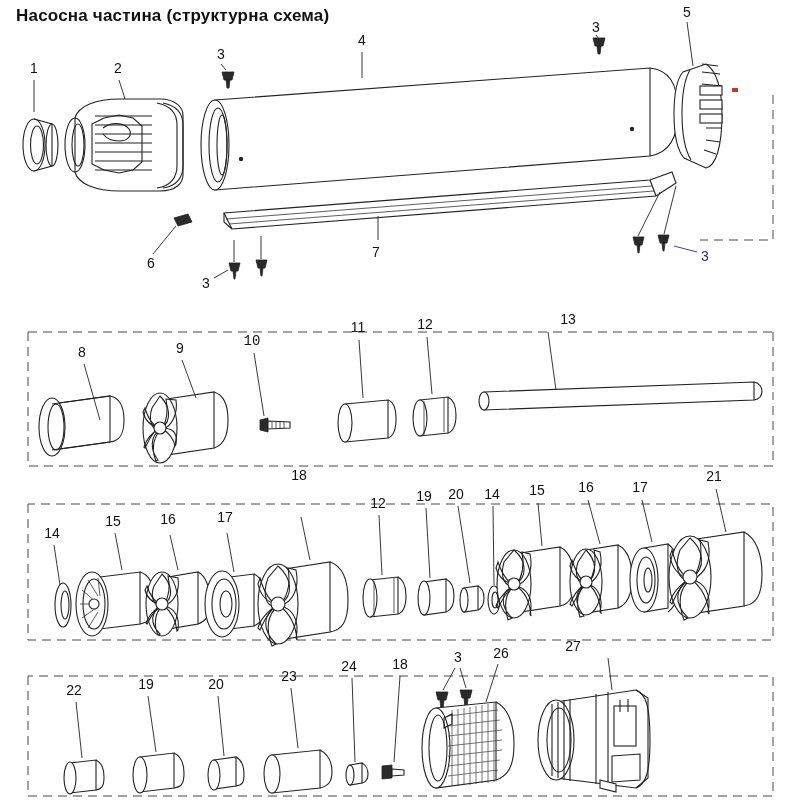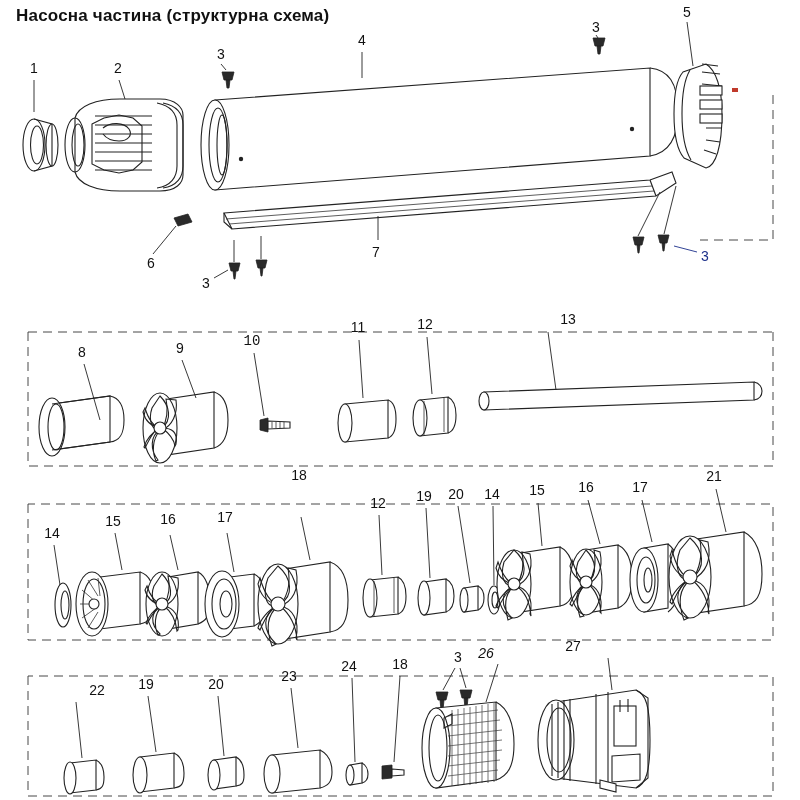--- a/index.html
+++ b/index.html
@@ -486,24 +486,24 @@
     <div class="lbl" style="left:640px; top:487px;">17</div>
     <div class="lbl" style="left:714px; top:476px;">21</div>
     <div class="lbl" style="left:378px; top:503px;">12</div>
     <div class="lbl" style="left:424px; top:496px;">19</div>
     <div class="lbl" style="left:456px; top:494px;">20</div>
     <div class="lbl" style="left:299px; top:475px;">18</div>
     <div class="lbl" style="left:225px; top:517px;">17</div>
     <div class="lbl" style="left:168px; top:519px;">16</div>
     <div class="lbl" style="left:113px; top:521px;">15</div>
     <div class="lbl" style="left:52px;  top:533px;">14</div>
-    <div class="lbl" style="left:74px;  top:690px;margin-left:23px;">22</div>
+    <div class="lbl" style="left:74px;  top:690px;">22</div>
     <div class="lbl" style="left:146px; top:684px;">19</div>
     <div class="lbl" style="left:216px; top:684px;">20</div>
     <div class="lbl" style="left:289px; top:676px;">23</div>
     <div class="lbl" style="left:349px; top:666px;">24</div>
     <div class="lbl" style="left:400px; top:664px;">18</div>
     <div class="lbl" style="left:458px; top:657px;">3</div>
-    <div class="lbl" style="left:486px; top:653px;font-style:italic;">26</div>
+    <div class="lbl" style="left:501px; top:653px;">26</div>
     <div class="lbl" style="left:573px; top:646px;">27</div>
   </div>
 
 </div>
 
 </body></html>

